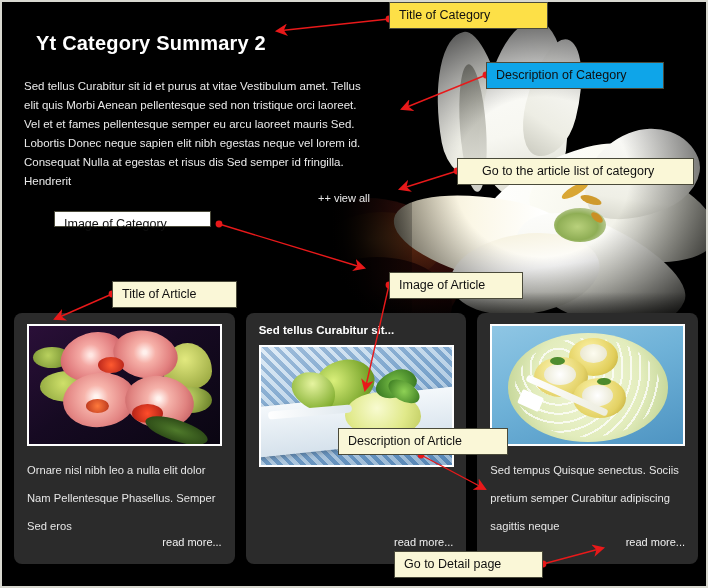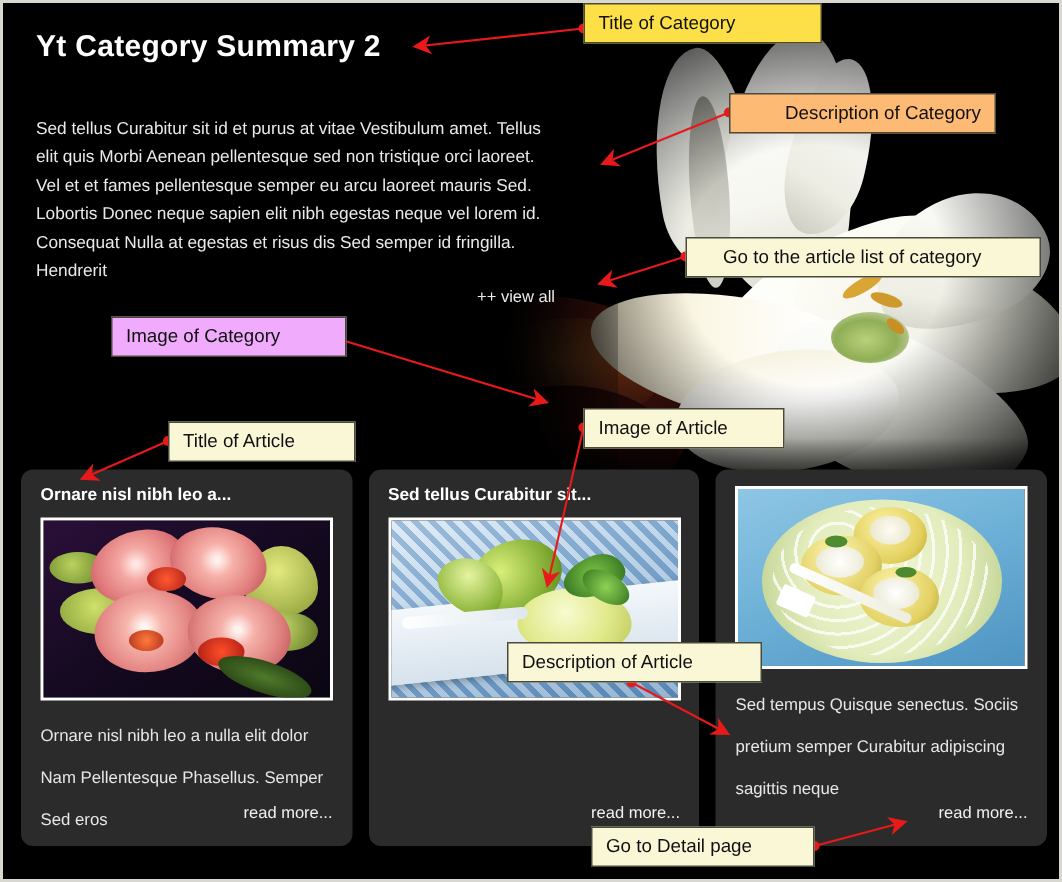--- a/index.html
+++ b/index.html
@@ -47,21 +47,21 @@
   #category-block {
     position: absolute;
     left: 0; top: 0;
     width: 400px;
     z-index: 5;
   }
   #cat-title {
     position: absolute;
     left: 22px;
     top: 18px;
-    margin: 0;
+    margin: 12px;
     font-size: 20px;
     font-weight: bold;
     color: #ffffff;
     letter-spacing: 0.2px;
     white-space: nowrap;
   }
   #cat-desc {
     position: absolute;
     left: 22px;
     top: 75px;
@@ -202,21 +202,20 @@
 
   <div id="category-block">
     <h1 id="cat-title">Yt Category Summary 2</h1>
     <p id="cat-desc">Sed tellus Curabitur sit id et purus at vitae Vestibulum amet. Tellus elit quis Morbi Aenean pellentesque sed non tristique orci laoreet. Vel et et fames pellentesque semper eu arcu laoreet mauris Sed. Lobortis Donec neque sapien elit nibh egestas neque vel lorem id. Consequat Nulla at egestas et risus dis Sed semper id fringilla. Hendrerit</p>
     <a id="view-all" href="#">++ view all</a>
   </div>
 
   <div id="cards">
 
     <div class="card">
-      <div class="card-title">Ornare nisl nibh leo a...</div>
       <div class="card-thumb">
         <div class="thumb-art" style="background:linear-gradient(145deg,#2a0f38 0%,#160a22 45%,#0a0612 100%);">
           <div class="blob" style="left:6%;  top:38%; width:30%; height:26%; background:radial-gradient(circle at 40% 40%,#cfe06a,#6f8a29); "></div>
           <div class="blob" style="left:2%;  top:18%; width:20%; height:18%; background:radial-gradient(circle at 40% 40%,#b9d15e,#5e7a22);"></div>
           <div class="blob" style="left:70%; top:14%; width:26%; height:40%; background:radial-gradient(circle at 45% 35%,#e2e97f,#8a9a33); border-radius:50% 50% 50% 50%/60% 60% 40% 40%;"></div>
           <div class="blob" style="left:74%; top:52%; width:22%; height:22%; background:radial-gradient(circle at 40% 40%,#c7d96a,#5d7520);"></div>
           <div class="blob" style="left:16%; top:6%;  width:34%; height:40%; background:radial-gradient(circle at 48% 46%,#ffe6e2 4%,#f4a8a3 26%,#e07a7c 62%,#b8484f 100%); transform:rotate(-18deg);"></div>
           <div class="blob" style="left:44%; top:4%;  width:34%; height:40%; background:radial-gradient(circle at 48% 46%,#fff0ec 4%,#f6b0a8 26%,#e2807f 62%,#b5474e 100%); transform:rotate(12deg);"></div>
           <div class="blob" style="left:18%; top:40%; width:38%; height:46%; background:radial-gradient(circle at 46% 44%,#fff4f0 4%,#f7b5ac 24%,#e38583 60%,#b44a50 100%); transform:rotate(-6deg);"></div>
           <div class="blob" style="left:50%; top:42%; width:36%; height:44%; background:radial-gradient(circle at 48% 44%,#fff2ee 4%,#f5b2aa 24%,#e08380 60%,#b2484e 100%); transform:rotate(8deg);"></div>
@@ -293,23 +292,23 @@
           <line x1="387" y1="283" x2="363" y2="388" stroke="#e8191a" stroke-width="1.4" marker-end="url(#ah)"></line>
           <circle cx="387" cy="283" r="3.4" fill="#e8191a"></circle>
           <line x1="419" y1="453" x2="483" y2="487" stroke="#e8191a" stroke-width="1.4" marker-end="url(#ah)"></line>
           <circle cx="419" cy="453" r="3.4" fill="#e8191a"></circle>
           <line x1="541" y1="562" x2="601" y2="546" stroke="#e8191a" stroke-width="1.4" marker-end="url(#ah)"></line>
           <circle cx="541" cy="562" r="3.4" fill="#e8191a"></circle>
         </g>
     </svg>
     <div id="callout-layer">
         <div class="callout" style="left: 387px; top: 0; width: 159px; height: 27px; background: #fde047; border-color: rgb(74, 74, 58);">Title of Category</div>
-        <div class="callout" style="left: 484px; top: 60px; width: 178px; height: 27px; background: #fdba74; border-color: rgb(74, 74, 58); text-align: right;">Description of Category</div>
+        <div class="callout" style="left: 484px; top: 60px; width: 178px; height: 27px; background: #0ea5e9; border-color: rgb(74, 74, 58);">Description of Category</div>
         <div class="callout" style="left: 455px; top: 156px; width: 237px; height: 27px; background: rgb(250, 247, 215); border-color: rgb(74, 74, 58); padding-left: 24px;">Go to the article list of category</div>
-        <div class="callout" style="left: 72px; top: 209px; width: 157px; height: 27px; background: #f0abfc; border-color: rgb(74, 74, 58);">Image of Category</div>
+        <div class="callout" style="left: 52px; top: 209px; width: 157px; height: 16px; background: #ffffff; border-color: rgb(74, 74, 58);">Image of Category</div>
         <div class="callout" style="left: 110px; top: 279px; width: 125px; height: 27px; background: rgb(250, 247, 215); border-color: rgb(74, 74, 58);">Title of Article</div>
         <div class="callout" style="left: 387px; top: 270px; width: 134px; height: 27px; background: rgb(250, 247, 215); border-color: rgb(74, 74, 58);">Image of Article</div>
         <div class="callout" style="left: 336px; top: 426px; width: 170px; height: 27px; background: rgb(250, 247, 215); border-color: rgb(74, 74, 58);">Description of Article</div>
         <div class="callout" style="left: 392px; top: 549px; width: 149px; height: 27px; background: rgb(250, 247, 215); border-color: rgb(74, 74, 58);">Go to Detail page</div>
       </div>
   </div>
 
 </div>
 
 </body></html>

